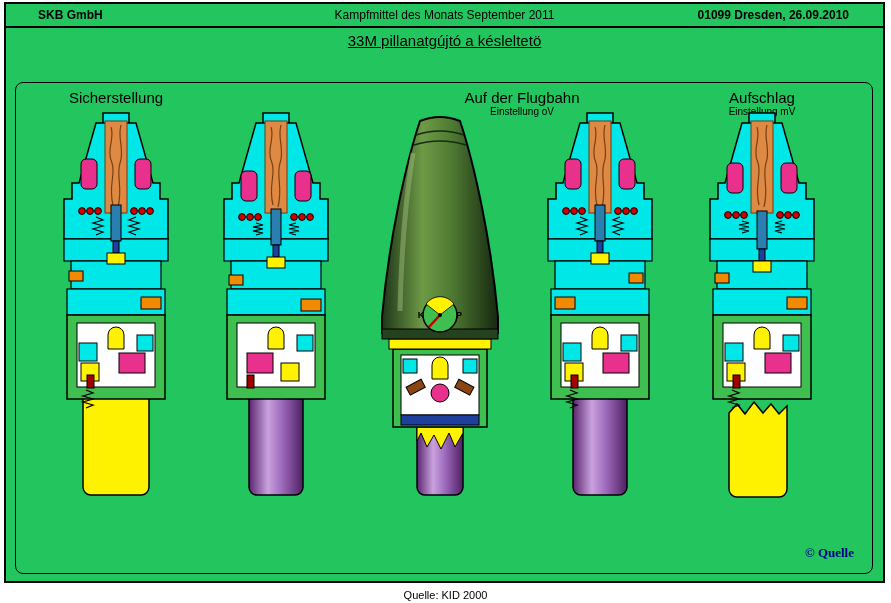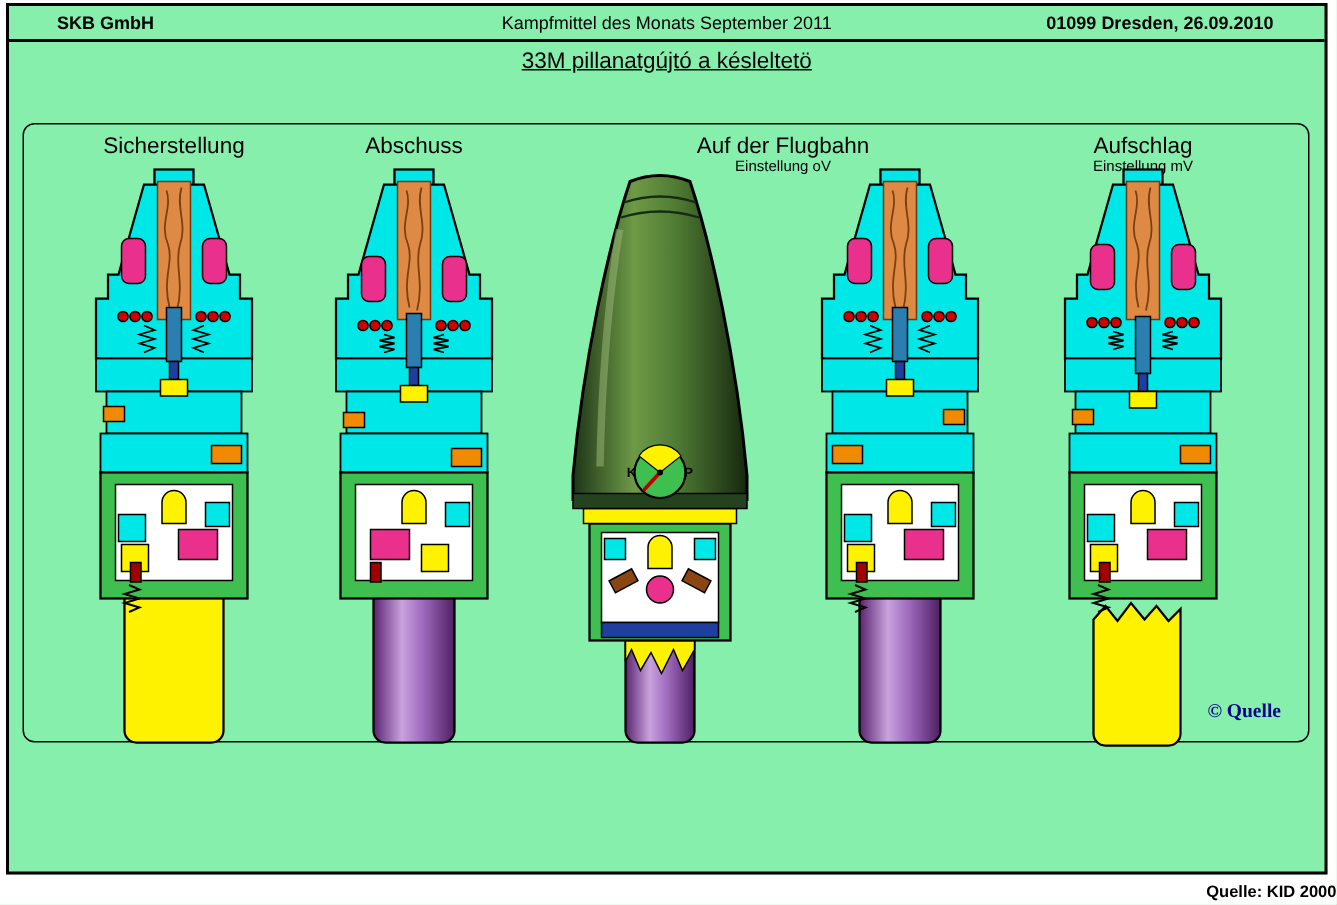--- a/index.html
+++ b/index.html
@@ -1,39 +1,39 @@
 <!DOCTYPE html>
 <html><head>
 <meta charset="utf-8">
 <style>
   html,body{margin:0;padding:0;background:#fff;}
   .page{position:relative;width:891px;height:603px;background:#fff;
         font-family:"Liberation Sans",sans-serif;color:#000;overflow:hidden;}
   .outer{position:absolute;left:4px;top:2px;width:881px;height:581px;
-         border:2px solid #000;box-sizing:border-box;background:#86efac;}
+         border:2px solid #000;box-sizing:border-box;background:#22c55e;}
   .hdr{position:absolute;top:0;left:0;right:0;height:22px;border-bottom:2px solid #000;}
   .hdr .h-left{position:absolute;left:32px;top:4px;font-size:12px;font-weight:bold;}
   .hdr .h-center{position:absolute;left:0;right:0;top:4px;text-align:center;font-size:12px;font-weight:normal;}
   .hdr .h-right{position:absolute;right:34px;top:4px;font-size:12px;font-weight:bold;}
   .title-row{position:absolute;top:28px;left:0;right:0;text-align:center;}
   .title-row span{font-size:15px;font-weight:normal;text-decoration:underline;}
-  .content-box{position:absolute;left:9px;top:78px;width:858px;height:413px;
+  .content-box{position:absolute;left:9px;top:78px;width:858px;height:492px;
                border:1px solid #000;border-radius:8px;box-sizing:border-box;}
   .panel-label{position:absolute;top:6px;text-align:center;font-size:15px;line-height:17px;}
   .panel-sublabel{font-size:10px;line-height:11px;}
   .lbl1{left:20px;width:160px;}
   .lbl2{left:180px;width:160px;}
   .lbl3{left:416px;width:180px;}
   .lbl4{left:666px;width:160px;}
   .fuze{position:absolute;top:28px;width:150px;height:390px;}
   .pos1{left:25px;} .pos2{left:185px;} .pos3{left:349px;} .pos4{left:509px;} .pos5{left:671px;}
   .credit{position:absolute;right:18px;bottom:12px;font-family:"Liberation Serif",serif;
           font-weight:bold;font-size:13px;color:#00008B;}
-  .footer{position:absolute;left:0;right:0;bottom:2px;text-align:right;
-          font-size:11px;font-weight:bold;}
+  .footer{position:absolute;left:0;right:0;bottom:2px;text-align:center;
+          font-size:11px;font-weight:normal;}
   .defs-holder{position:absolute;width:0;height:0;overflow:hidden;}
   svg text{font-family:"Liberation Sans",sans-serif;}
 </style>
 </head>
 <body>
 
 <div class="page">
 
   <svg class="defs-holder" aria-hidden="true">
     <defs>
@@ -62,23 +62,20 @@
 
     <div class="title-row">
       <span>33M pillanatgújtó a késleltetö</span>
     </div>
 
     <div class="content-box">
 
       <div class="panel-label lbl1">
         <div>Sicherstellung</div>
       </div>
-      <div class="panel-label lbl2">
-        <div>Abschuss</div>
-      </div>
       <div class="panel-label lbl4">
         <div>Aufschlag</div>
         <div class="panel-sublabel">Einstellung mV</div>
       </div>
       <div class="panel-label lbl3">
         <div>Auf der Flugbahn</div>
         <div class="panel-sublabel">Einstellung oV</div>
       </div>
 
       <svg class="fuze pos1" viewBox="0 0 150 390">

